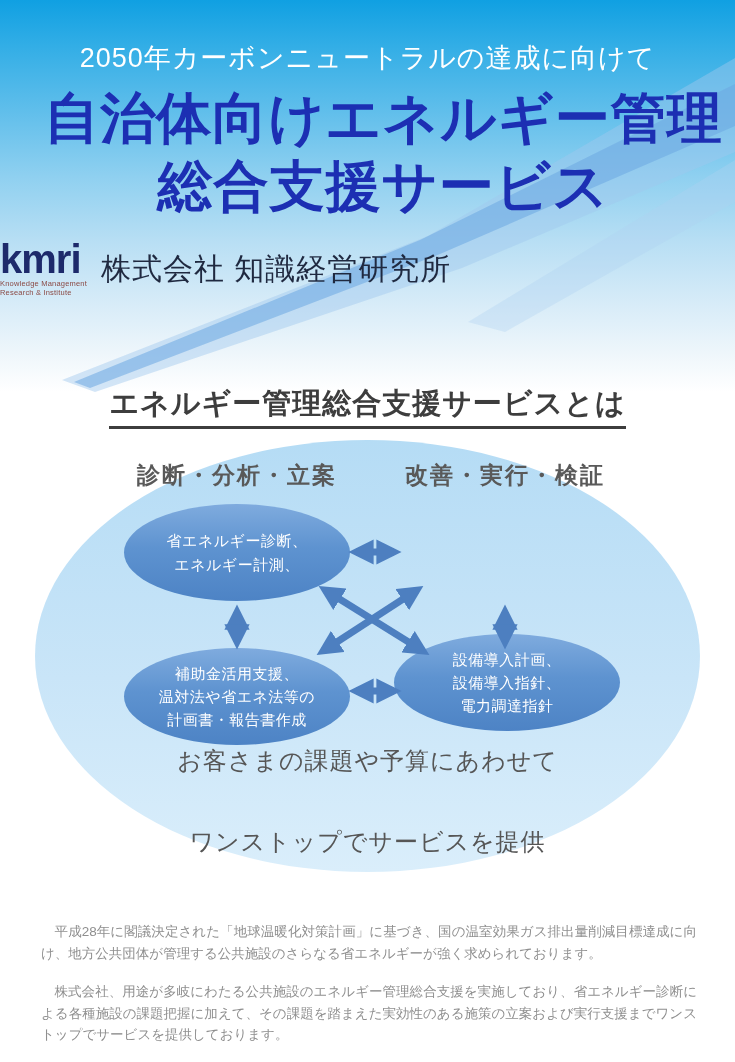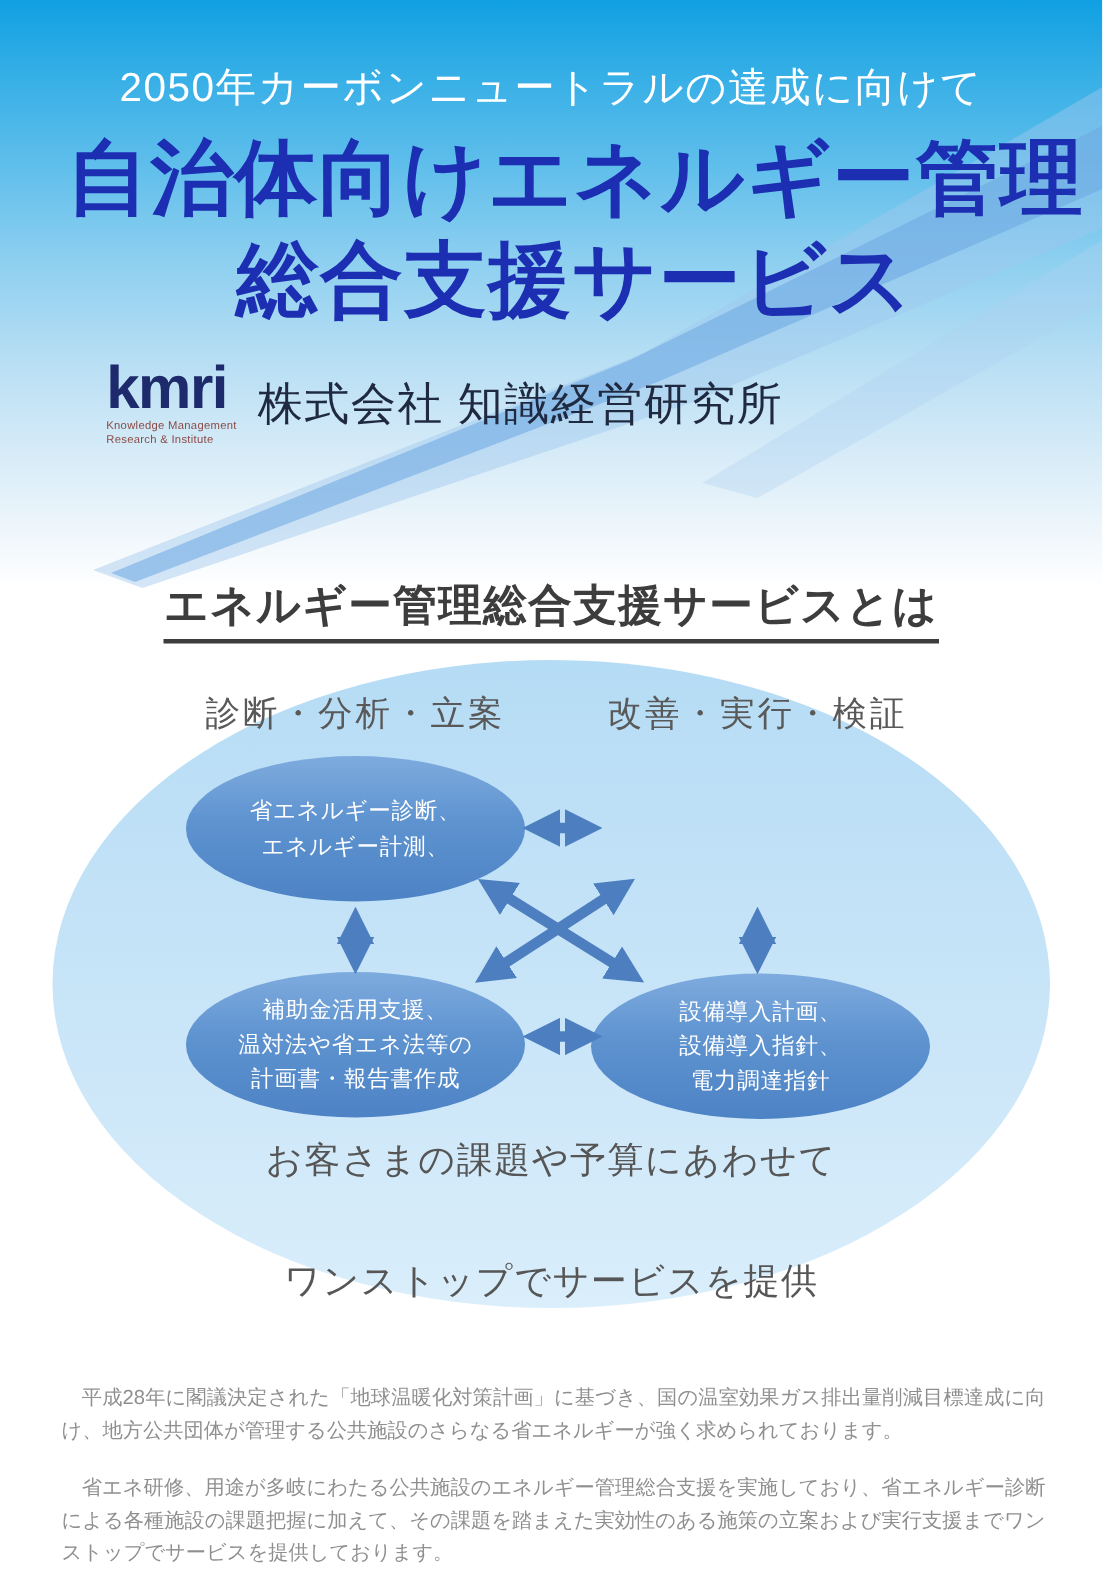--- a/index.html
+++ b/index.html
@@ -30,21 +30,21 @@
   .tagline{
     position:absolute;left:0;top:40px;width:735px;text-align:center;
     color:#ffffff;font-size:27px;letter-spacing:1px;font-weight:500;
   }
   .main-title{
     position:absolute;left:0;top:84px;width:735px;text-align:center;
     color:#1c2fb3;font-size:55px;font-weight:900;line-height:68px;letter-spacing:1px;padding-left:16px;
   }
   .logo-row{
     position:absolute;left:0;top:242px;width:593px;
-    display:flex;justify-content:center;align-items:center;gap:14px;
+    display:flex;align-items:center;gap:14px;
   }
   .kmri{display:flex;flex-direction:column;align-items:flex-start;}
   .kmri .word{
     color:#1d2a6b;font-size:40px;font-weight:900;line-height:34px;letter-spacing:-1px;
   }
   .kmri .sub{
     color:#8b4a45;font-size:7.5px;line-height:1.25;margin-top:3px;letter-spacing:0.2px;
   }
   .company{
     color:#1f2940;font-size:30px;font-weight:500;letter-spacing:1px;
@@ -58,38 +58,38 @@
     letter-spacing:1px;border-bottom:3px solid #3d3d3d;padding-bottom:2px;
   }
   
   .diagram{position:absolute;left:0;top:430px;width:735px;height:450px;}
   .big-ellipse{
     position:absolute;left:35px;top:10px;width:665px;height:432px;border-radius:50%;
     background:linear-gradient(180deg,#b5dcf5 0%,#c9e5f8 55%,#daeefb 100%);
   }
   .phase-label{
     position:absolute;top:30px;width:280px;text-align:center;
-    color:#595959;font-size:23px;letter-spacing:2px;
+    color:#595959;font-size:23px;letter-spacing:2px;font-weight:bold;
   }
   .phase-left{left:97px;}
   .phase-right{left:365px;}
   .node{
     position:absolute;width:226px;height:97px;border-radius:50%;
     background:linear-gradient(180deg,#7fabde 0%,#5e93d0 45%,#4d83c5 100%);
     display:flex;flex-direction:column;justify-content:center;align-items:center;
     color:#ffffff;font-size:15px;line-height:1.55;text-align:center;letter-spacing:0.5px;
   }
   .node-tl{left:124px;top:74px;}
   .node-tr{left:394px;top:74px;}
   .node-bl{left:124px;top:218px;}
-  .node-br{left:394px;top:219px;}
+  .node-br{left:394px;top:204px;}
   .arrows{position:absolute;left:0;top:0;width:735px;height:450px;}
   .summary-line{
     position:absolute;width:735px;text-align:center;
-    color:#565656;font-size:24px;letter-spacing:1px;margin-top:12px;
+    color:#565656;font-size:24px;letter-spacing:1px;
   }
   .sum-0{top:315px;} .sum-1{top:355px;} .sum-2{top:396px;}
   
   .footer{
     position:absolute;left:25px;top:905px;width:688px;
     color:#8f8f8f;font-size:13.5px;line-height:1.62;text-align:justify;
   }
   .footer p{margin:16px;}
 </style>
 </head>
@@ -158,16 +158,16 @@
       <line x1="325" y1="160" x2="423" y2="221" stroke="#4d7fc0" stroke-width="7" marker-start="url(#arr)" marker-end="url(#arr)"></line>
       <line x1="417" y1="160" x2="323" y2="221" stroke="#4d7fc0" stroke-width="7" marker-start="url(#arr)" marker-end="url(#arr)"></line>
     </svg>
 
     <div class="summary-line sum-0">お客さまの課題や予算にあわせて</div>
     <div class="summary-line sum-2">ワンストップでサービスを提供</div>
   </div>
 
   <div class="footer">
     <p>　平成28年に閣議決定された「地球温暖化対策計画」に基づき、国の温室効果ガス排出量削減目標達成に向け、地方公共団体が管理する公共施設のさらなる省エネルギーが強く求められております。</p>
-    <p>　省エネ研修、用途が多岐にわたる公共施設のエネルギー管理総合支援を実施しており、省エネルギー診断による各種施設の課題把握に加えて、その課題を踏まえた実効性のある施策の立案および実行支援までワンストップでサービスを提供しております。</p>
+    <p>　株式会社、用途が多岐にわたる公共施設のエネルギー管理総合支援を実施しており、省エネルギー診断による各種施設の課題把握に加えて、その課題を踏まえた実効性のある施策の立案および実行支援までワンストップでサービスを提供しております。</p>
   </div>
 
 </div>
 
 </body></html>

